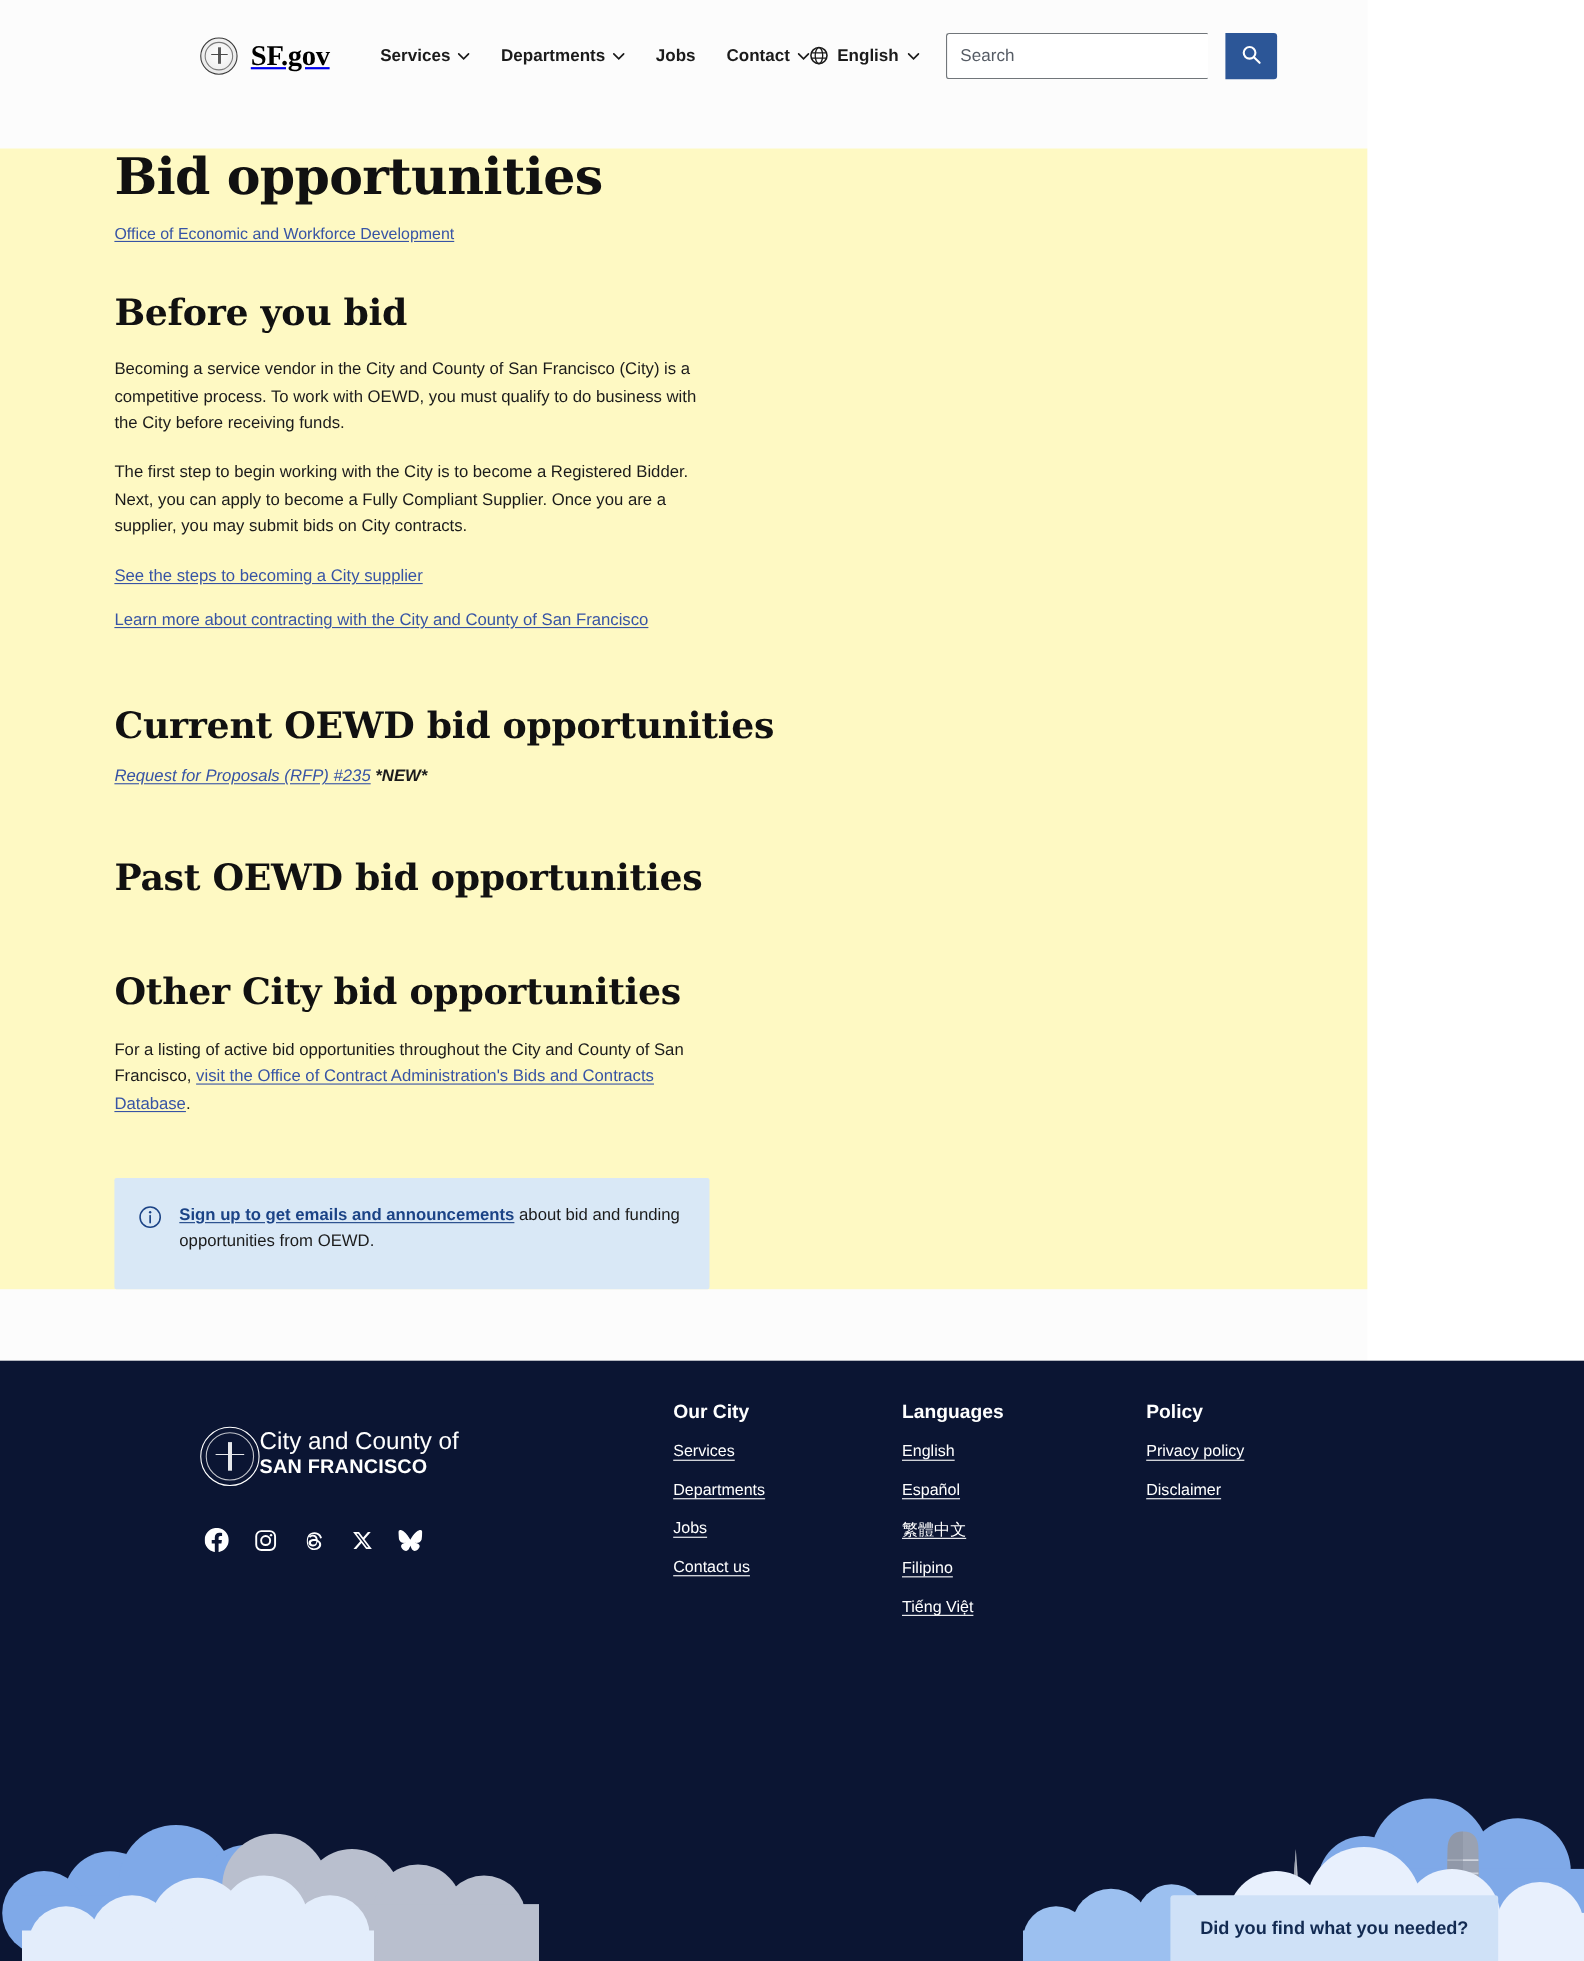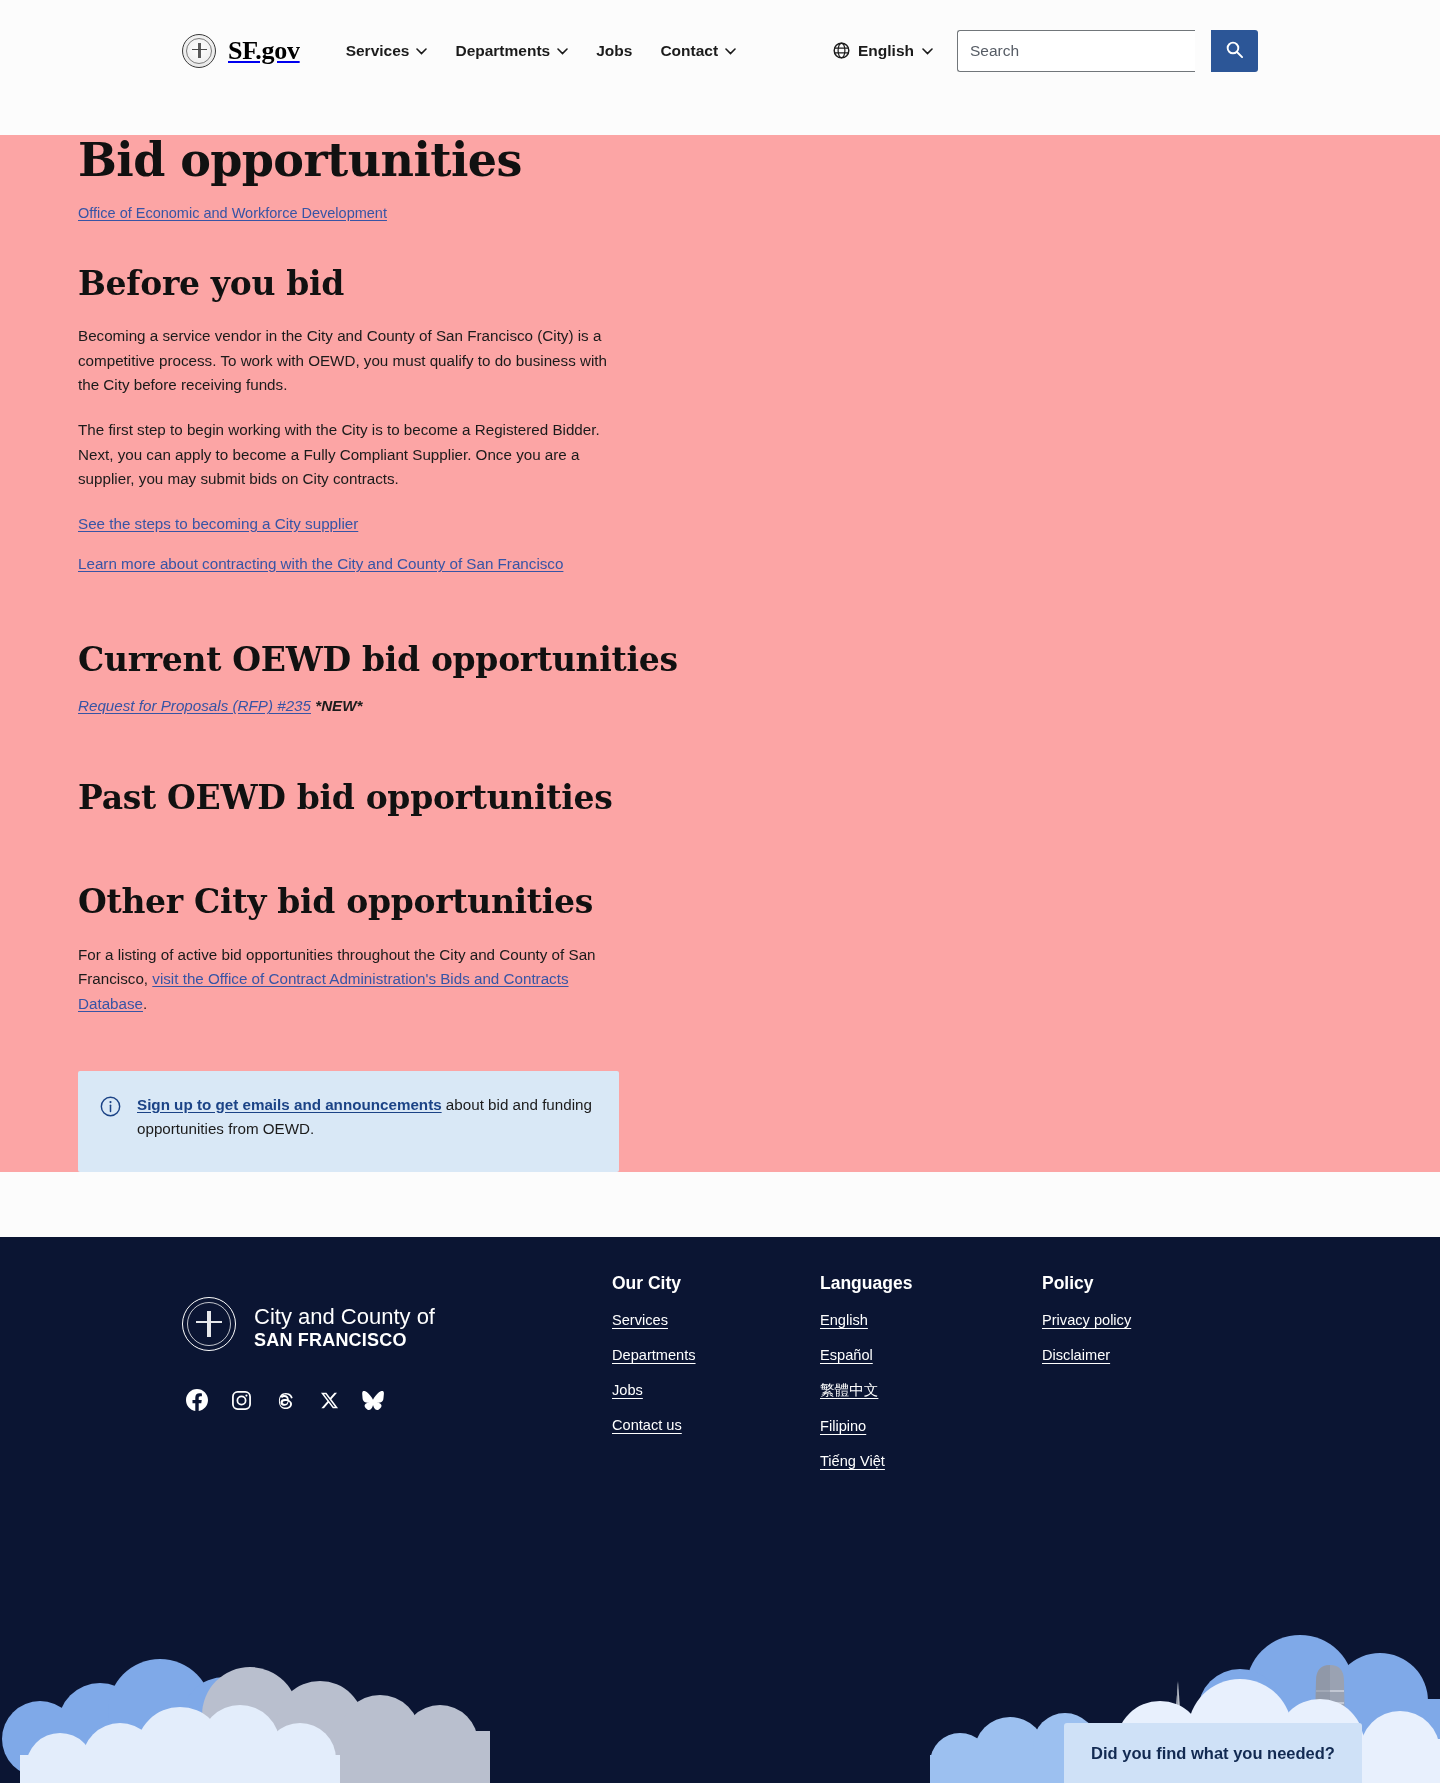--- a/index.html
+++ b/index.html
@@ -3,21 +3,21 @@
 <meta charset="utf-8">
 <style>
   * { box-sizing: border-box; margin: 0; padding: 0; }
   html, body { width: 1440px; height: 1783px; }
   body {
     font-family: "Liberation Sans", sans-serif;
     background: #ffffff;
     color: #1b1b1b;
     overflow: hidden;
   }
-  .page { width: 1440px; height: 1783px; position: relative; background: #fcfcfc; }
+  .page { width: 1243px; height: 1783px; position: relative; background: #fcfcfc; }
 
   
   .header {
     height: 101px;
     background: #fcfcfc;
     display: flex;
     align-items: center;
     padding: 0 182px;
     position: relative;
   }
@@ -61,21 +61,21 @@
     padding: 0 12px; color: #1b1b1b; background: #fff; outline: none;
   }
   .searchwrap input::placeholder { color: #565c65; }
   .searchbtn {
     width: 47px; height: 42px; background: #2c5697; border: none;
     border-radius: 0 3px 3px 0; cursor: pointer;
     display: flex; align-items: center; justify-content: center;
   }
 
   
-  .main { padding: 0 78px; background: #fca5a5; }
+  .main { padding: 0 104px; background: #fef9c3; }
   h1.title {
     font-family: "DejaVu Serif", serif;
     font-size: 46px; font-weight: bold; letter-spacing: -0.6px;
     color: #111; margin-top: 34px; line-height: 1.12;
   }
   .lede { font-size: 19.5px; line-height: 1.48; color: #1b1b1b; margin-top: 24px; max-width: 930px; }
   a.link { color: #3754a5; text-decoration: underline; text-underline-offset: 2px; }
   .deptlink { display: inline-block; margin-top: 18px; font-size: 14.5px; }
 
   h2.sect {
@@ -106,21 +106,21 @@
   .callout .ctext { font-size: 15.2px; line-height: 1.62; color: #1b1b1b; }
   .callout .ctext a { color: #1b4386; font-weight: bold; text-decoration: underline; text-underline-offset: 2px; }
 
   
   .footer {
     position: absolute; left: 0; top: 1237px; width: 1440px; height: 546px;
     background: #0b1533; overflow: hidden;
   }
   .footer-inner { padding: 36px 182px 0 182px; display: flex; position: relative; z-index: 5; }
   .f-brandcol { width: 430px; padding-top: 24px; }
-  .f-brand { display: flex; align-items: flex-end; gap: 18px; }
+  .f-brand { display: flex; align-items: flex-start; }
   .f-seal {
     width: 54px; height: 54px; border-radius: 50%;
     border: 1.6px solid #ffffff; flex: none; position: relative;
     display: flex; align-items: center; justify-content: center;
   }
   .f-seal::before {
     content: ""; position: absolute; left: 4px; top: 4px; right: 4px; bottom: 4px;
     border-radius: 50%; border: 1px solid rgba(255,255,255,0.75);
   }
   .f-seal .fs-inner {

